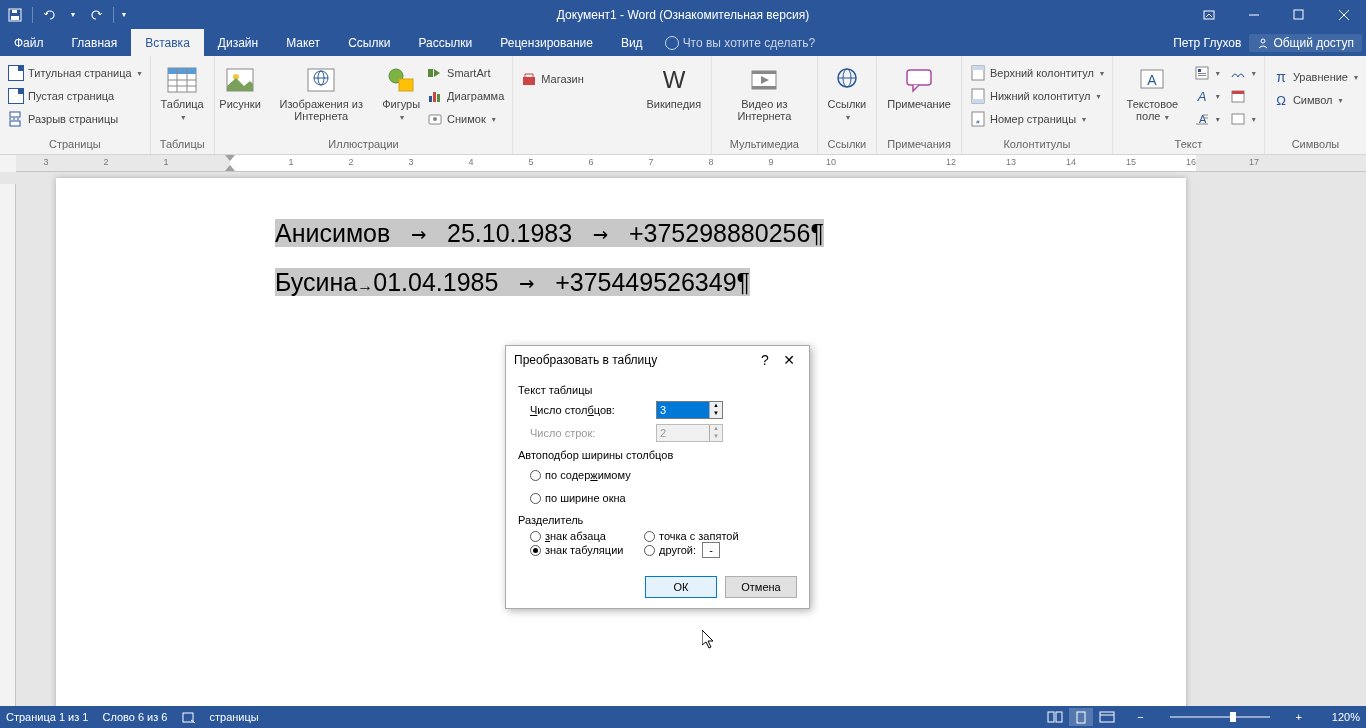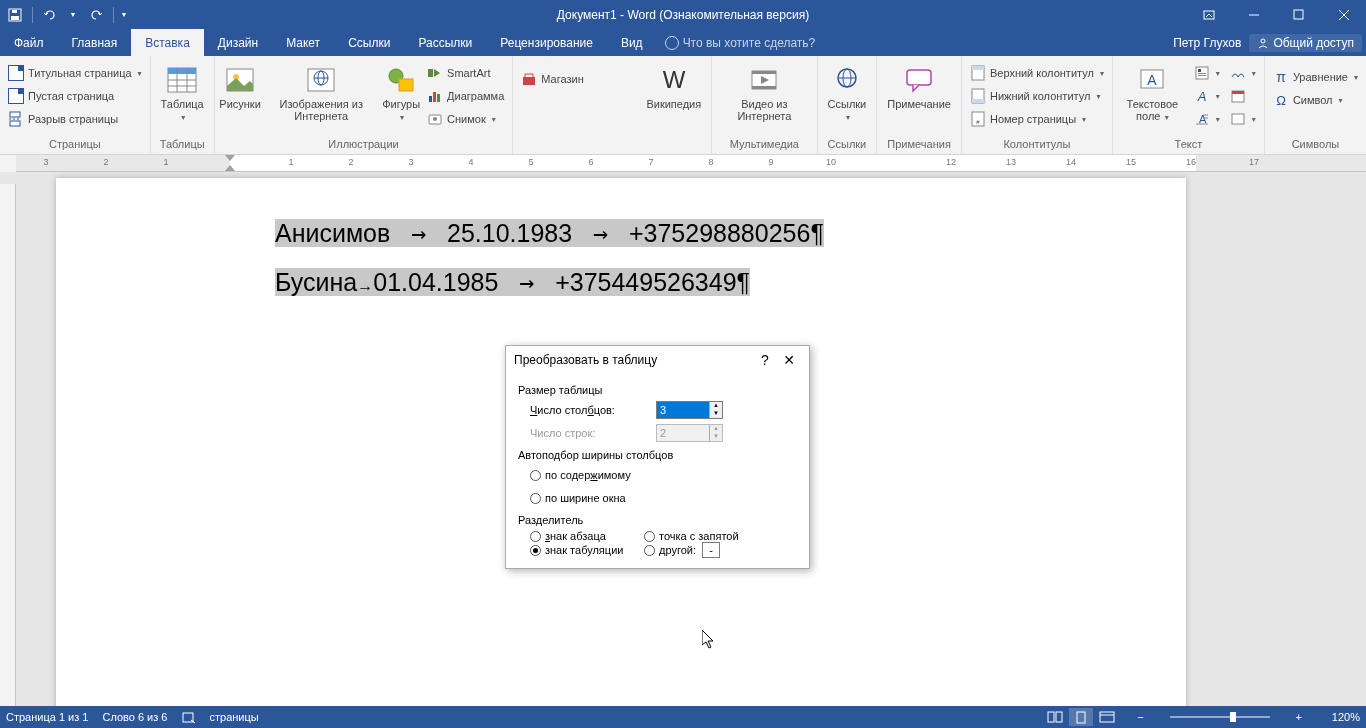--- a/index.html
+++ b/index.html
@@ -560,21 +560,21 @@
 </div>
 
 <div class="dialog">
   <div class="dlg-title">
     <span>Преобразовать в таблицу</span>
     <span class="spacer"></span>
     <span class="dlg-x">?</span>
     <span class="dlg-x">✕</span>
   </div>
   <div class="dlg-body">
-    <div class="dlg-section">Размер таблицы</div>
+    <div class="dlg-section">Текст таблицы</div>
     <div class="dlg-row">
       <label><span style="text-decoration:underline;">Ч</span>исло стол<span style="text-decoration:underline;">б</span>цов:</label>
       <div class="spinner">
           <input style="background: rgb(0, 120, 215); color: rgb(255, 255, 255);" value="3">
           <div class="spin-btns">
             <div>▲</div>
             <div>▼</div>
           </div>
         </div>
     </div>
@@ -617,20 +617,24 @@
           <span class="radio-dot on"></span>
           <span>знак табуляции</span>
         </span>
       <span class="radio">
           <span class="radio-dot"></span>
           <span><span style="text-decoration:underline;">д</span>ругой:</span>
           <input class="other-input" value="-" style="">
         </span>
     </div>
   </div>
+  <div class="dlg-buttons">
+    <button class="dlg-btn default">ОК</button>
+    <button class="dlg-btn">Отмена</button>
+  </div>
 </div>
 
 <svg class="cursor" width="16" height="20" viewBox="0 0 16 20">
     <path d="M0 0 L0 15 L4 12 L7 18 L9 17 L6 11 L11 11 Z" fill="#fff" stroke="#000" stroke-width="1"></path>
   </svg>
 
 <div class="statusbar">
   <span>Страница 1 из 1</span>
   <span>Слово 6 из 6</span>
   <span>

